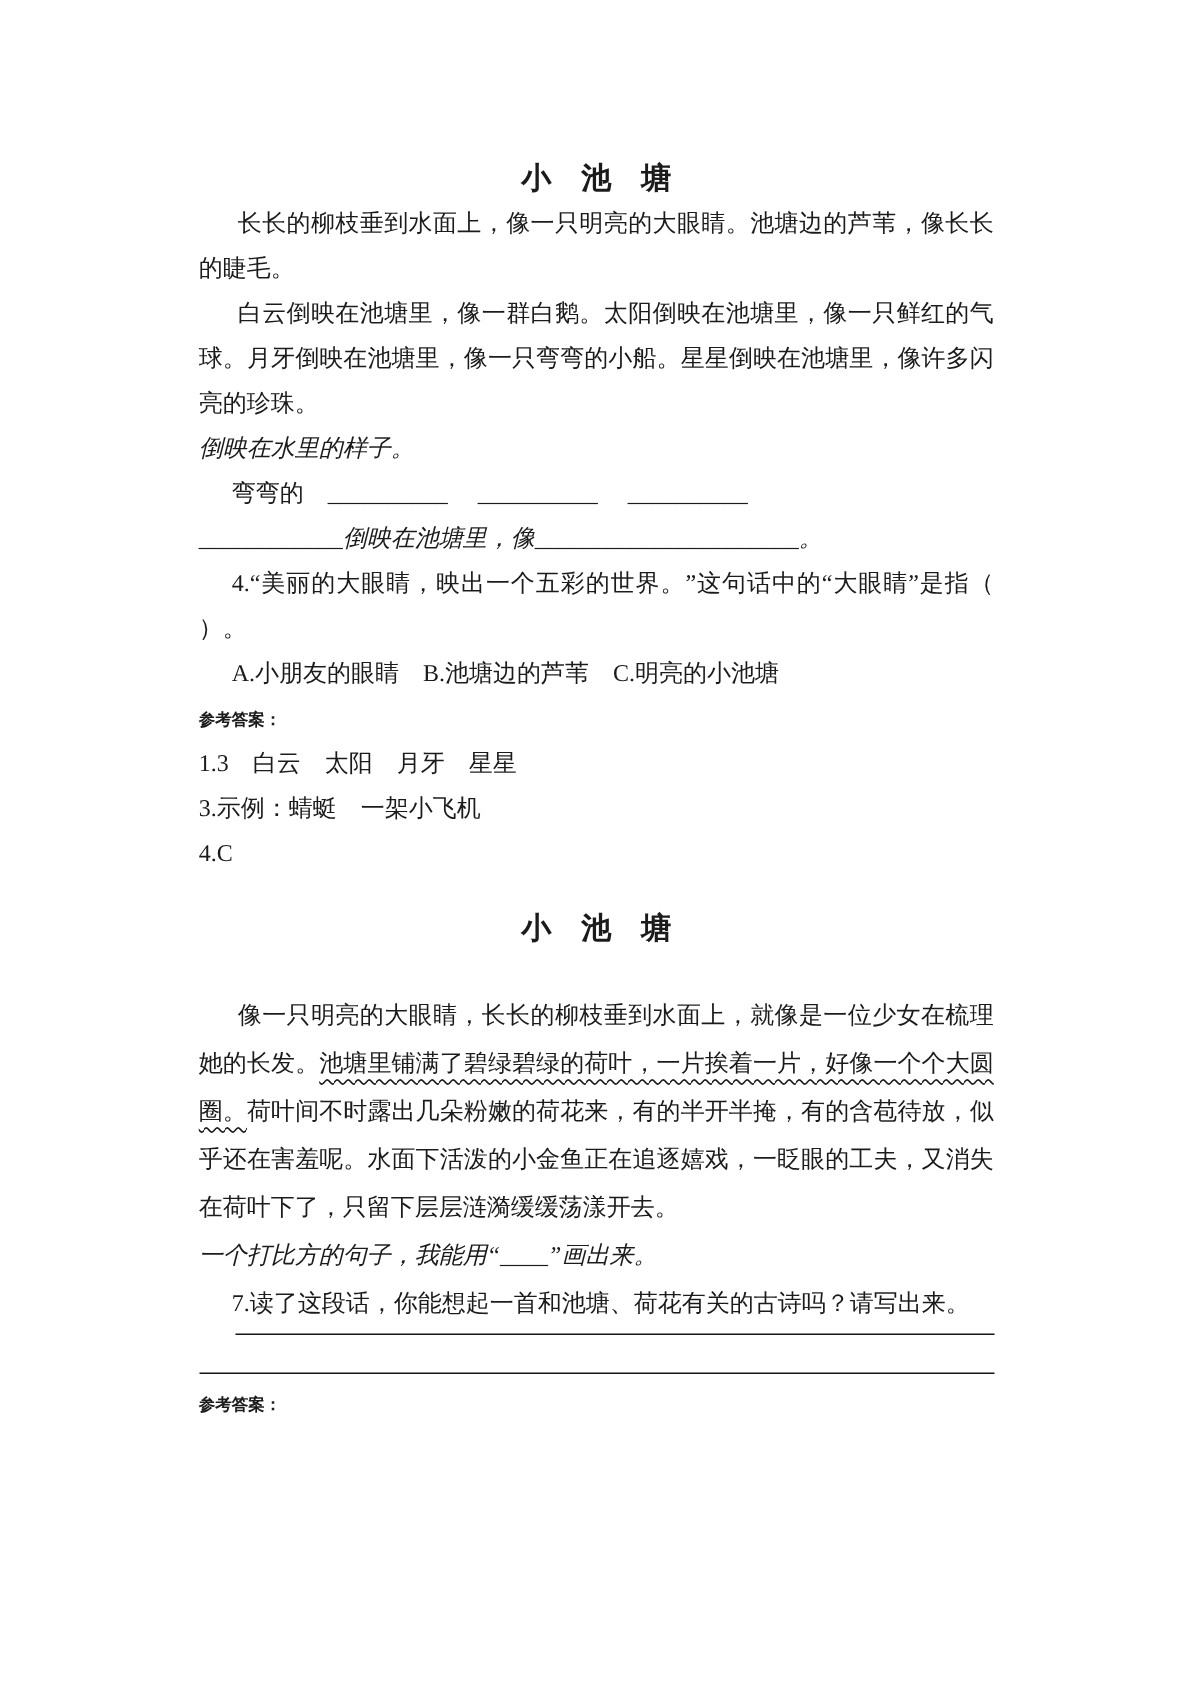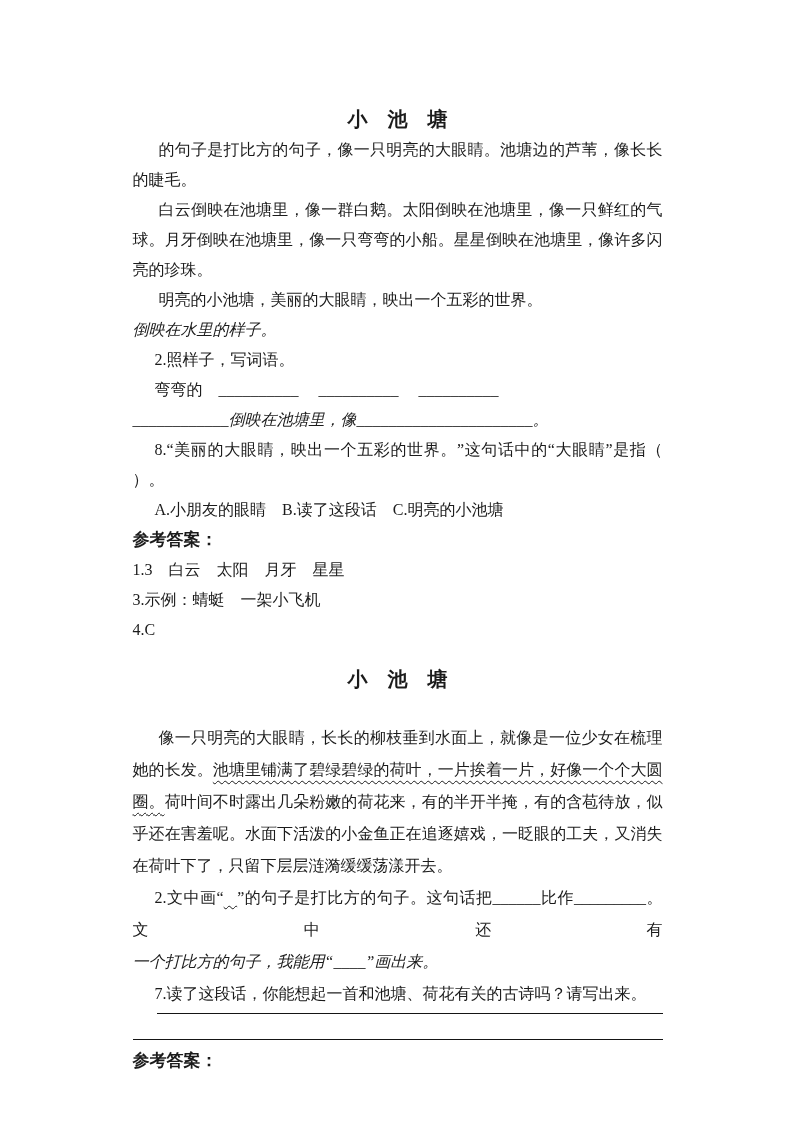--- a/index.html
+++ b/index.html
@@ -29,21 +29,21 @@
     white-space: pre-wrap;
     word-break: break-all;
   }
   .indent-p { text-indent: 26px; }
   .indent-q { text-indent: 22px; }
   .justify-full { text-align: justify; text-align-last: justify; }
   .noindent { text-indent: 0; font-style: italic; }
   .answers-heading {
     font-family: "Liberation Sans", "DejaVu Sans", sans-serif;
     font-weight: 700;
-    font-size: 17px;
+    font-size: 11px;
   }
   .title2 { margin-top: 18px; }
   .wavy-underline {
     text-decoration-line: underline;
     text-decoration-style: wavy;
     text-decoration-thickness: 1px;
     text-underline-offset: 5px;
   }
   .wavy-mark {
     text-decoration-line: underline;
@@ -63,47 +63,44 @@
   .ref2-heading { margin-top: 6px; line-height: 30px; }
 </style>
 </head>
 <body>
 
 <div class="page">
 
   <h1 class="doc-title">小　池　塘</h1>
 
   <div class="sec1">
-    <p class="para indent-p">的句子是打比方的句子，像一只明亮的大眼睛。池塘边的芦苇，像长长的睫毛。</p>
+    <p class="para indent-p">长长的柳枝垂到水面上，像一只明亮的大眼睛。池塘边的芦苇，像长长的睫毛。</p>
     <p class="para indent-p">白云倒映在池塘里，像一群白鹅。太阳倒映在池塘里，像一只鲜红的气球。月牙倒映在池塘里，像一只弯弯的小船。星星倒映在池塘里，像许多闪亮的珍珠。</p>
-    <p class="para indent-p">明亮的小池塘，美丽的大眼睛，映出一个五彩的世界。</p>
 
     <div class="qline noindent">倒映在水里的样子。</div>
 
-    <div class="qline indent-q">2.照样子，写词语。</div>
     <div class="qline indent-q">弯弯的　__________　 __________　 __________</div>
 
     <div class="qline noindent">____________倒映在池塘里，像______________________。</div>
 
-    <div class="qline indent-q">8.“美丽的大眼睛，映出一个五彩的世界。”这句话中的“大眼睛”是指（　　　）。</div>
-    <div class="qline indent-q">A.小朋友的眼睛　B.读了这段话　C.明亮的小池塘</div>
+    <div class="qline indent-q">4.“美丽的大眼睛，映出一个五彩的世界。”这句话中的“大眼睛”是指（　　　）。</div>
+    <div class="qline indent-q">A.小朋友的眼睛　B.池塘边的芦苇　C.明亮的小池塘</div>
 
     <div class="answers-heading">参考答案：</div>
     <div class="qline">1.3　白云　太阳　月牙　星星</div>
     <div class="qline">3.示例：蜻蜓　一架小飞机</div>
     <div class="qline">4.C</div>
   </div>
 
   <h1 class="doc-title title2">小　池　塘</h1>
 
   <div class="sec2">
     <p class="para indent-p"><span>像一只明亮的大眼睛，长长的柳枝垂到水面上，就像是一位少女在梳理她的长发。</span><span class="wavy-underline">池塘里铺满了碧绿碧绿的荷叶，一片挨着一片，好像一个个大圆圈。</span><span>荷叶间不时露出几朵粉嫩的荷花来，有的半开半掩，有的含苞待放，似乎还在害羞呢。水面下活泼的小金鱼正在追逐嬉戏，一眨眼的工夫，又消失在荷叶下了，只留下层层涟漪缓缓荡漾开去。</span></p>
 
 
-    <div class="qline indent-q justify-full"><span>2.文中画“</span><span class="wavy-mark">&nbsp;&nbsp;&nbsp;</span><span>”的句子是打比方的句子。这句话把______比作_________。文中还有</span></div>
     <div class="qline noindent">一个打比方的句子，我能用“____”画出来。</div>
 
     <div class="qline indent-q">7.读了这段话，你能想起一首和池塘、荷花有关的古诗吗？请写出来。</div>
 
     <div class="answer-line-1"></div>
     <div class="answer-line-2"></div>
 
     <div class="answers-heading ref2-heading">参考答案：</div>
   </div>
 

